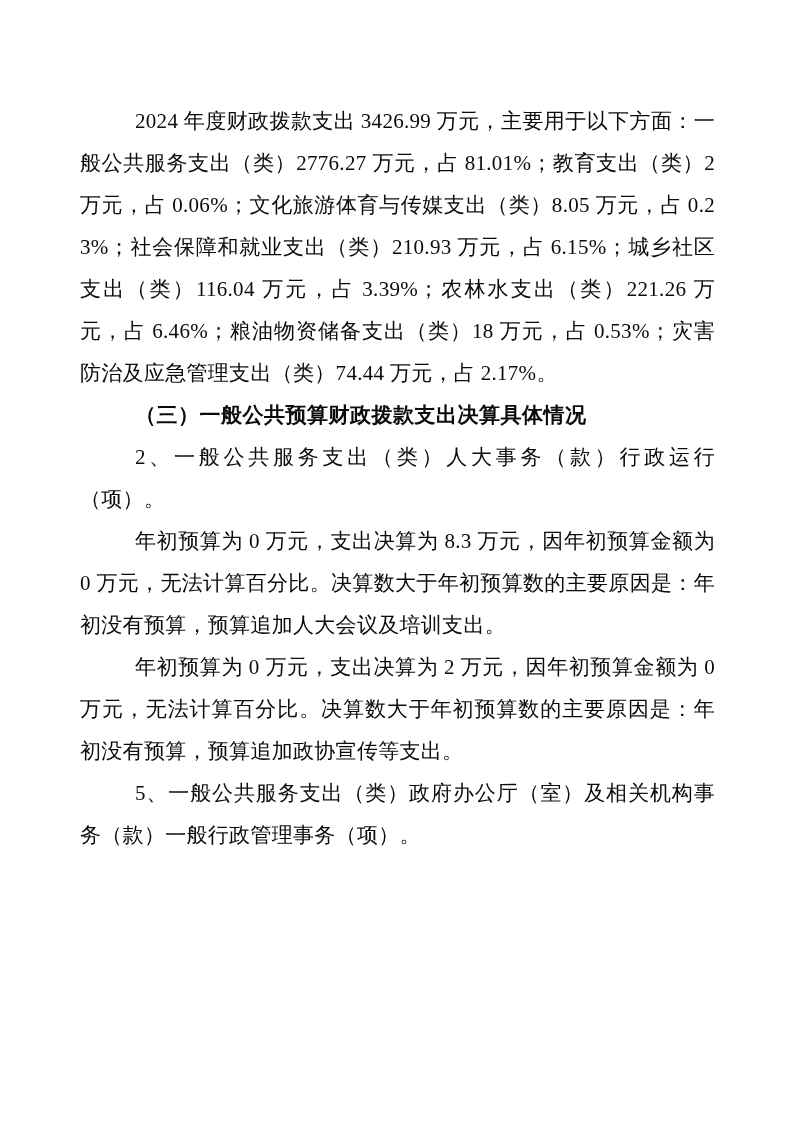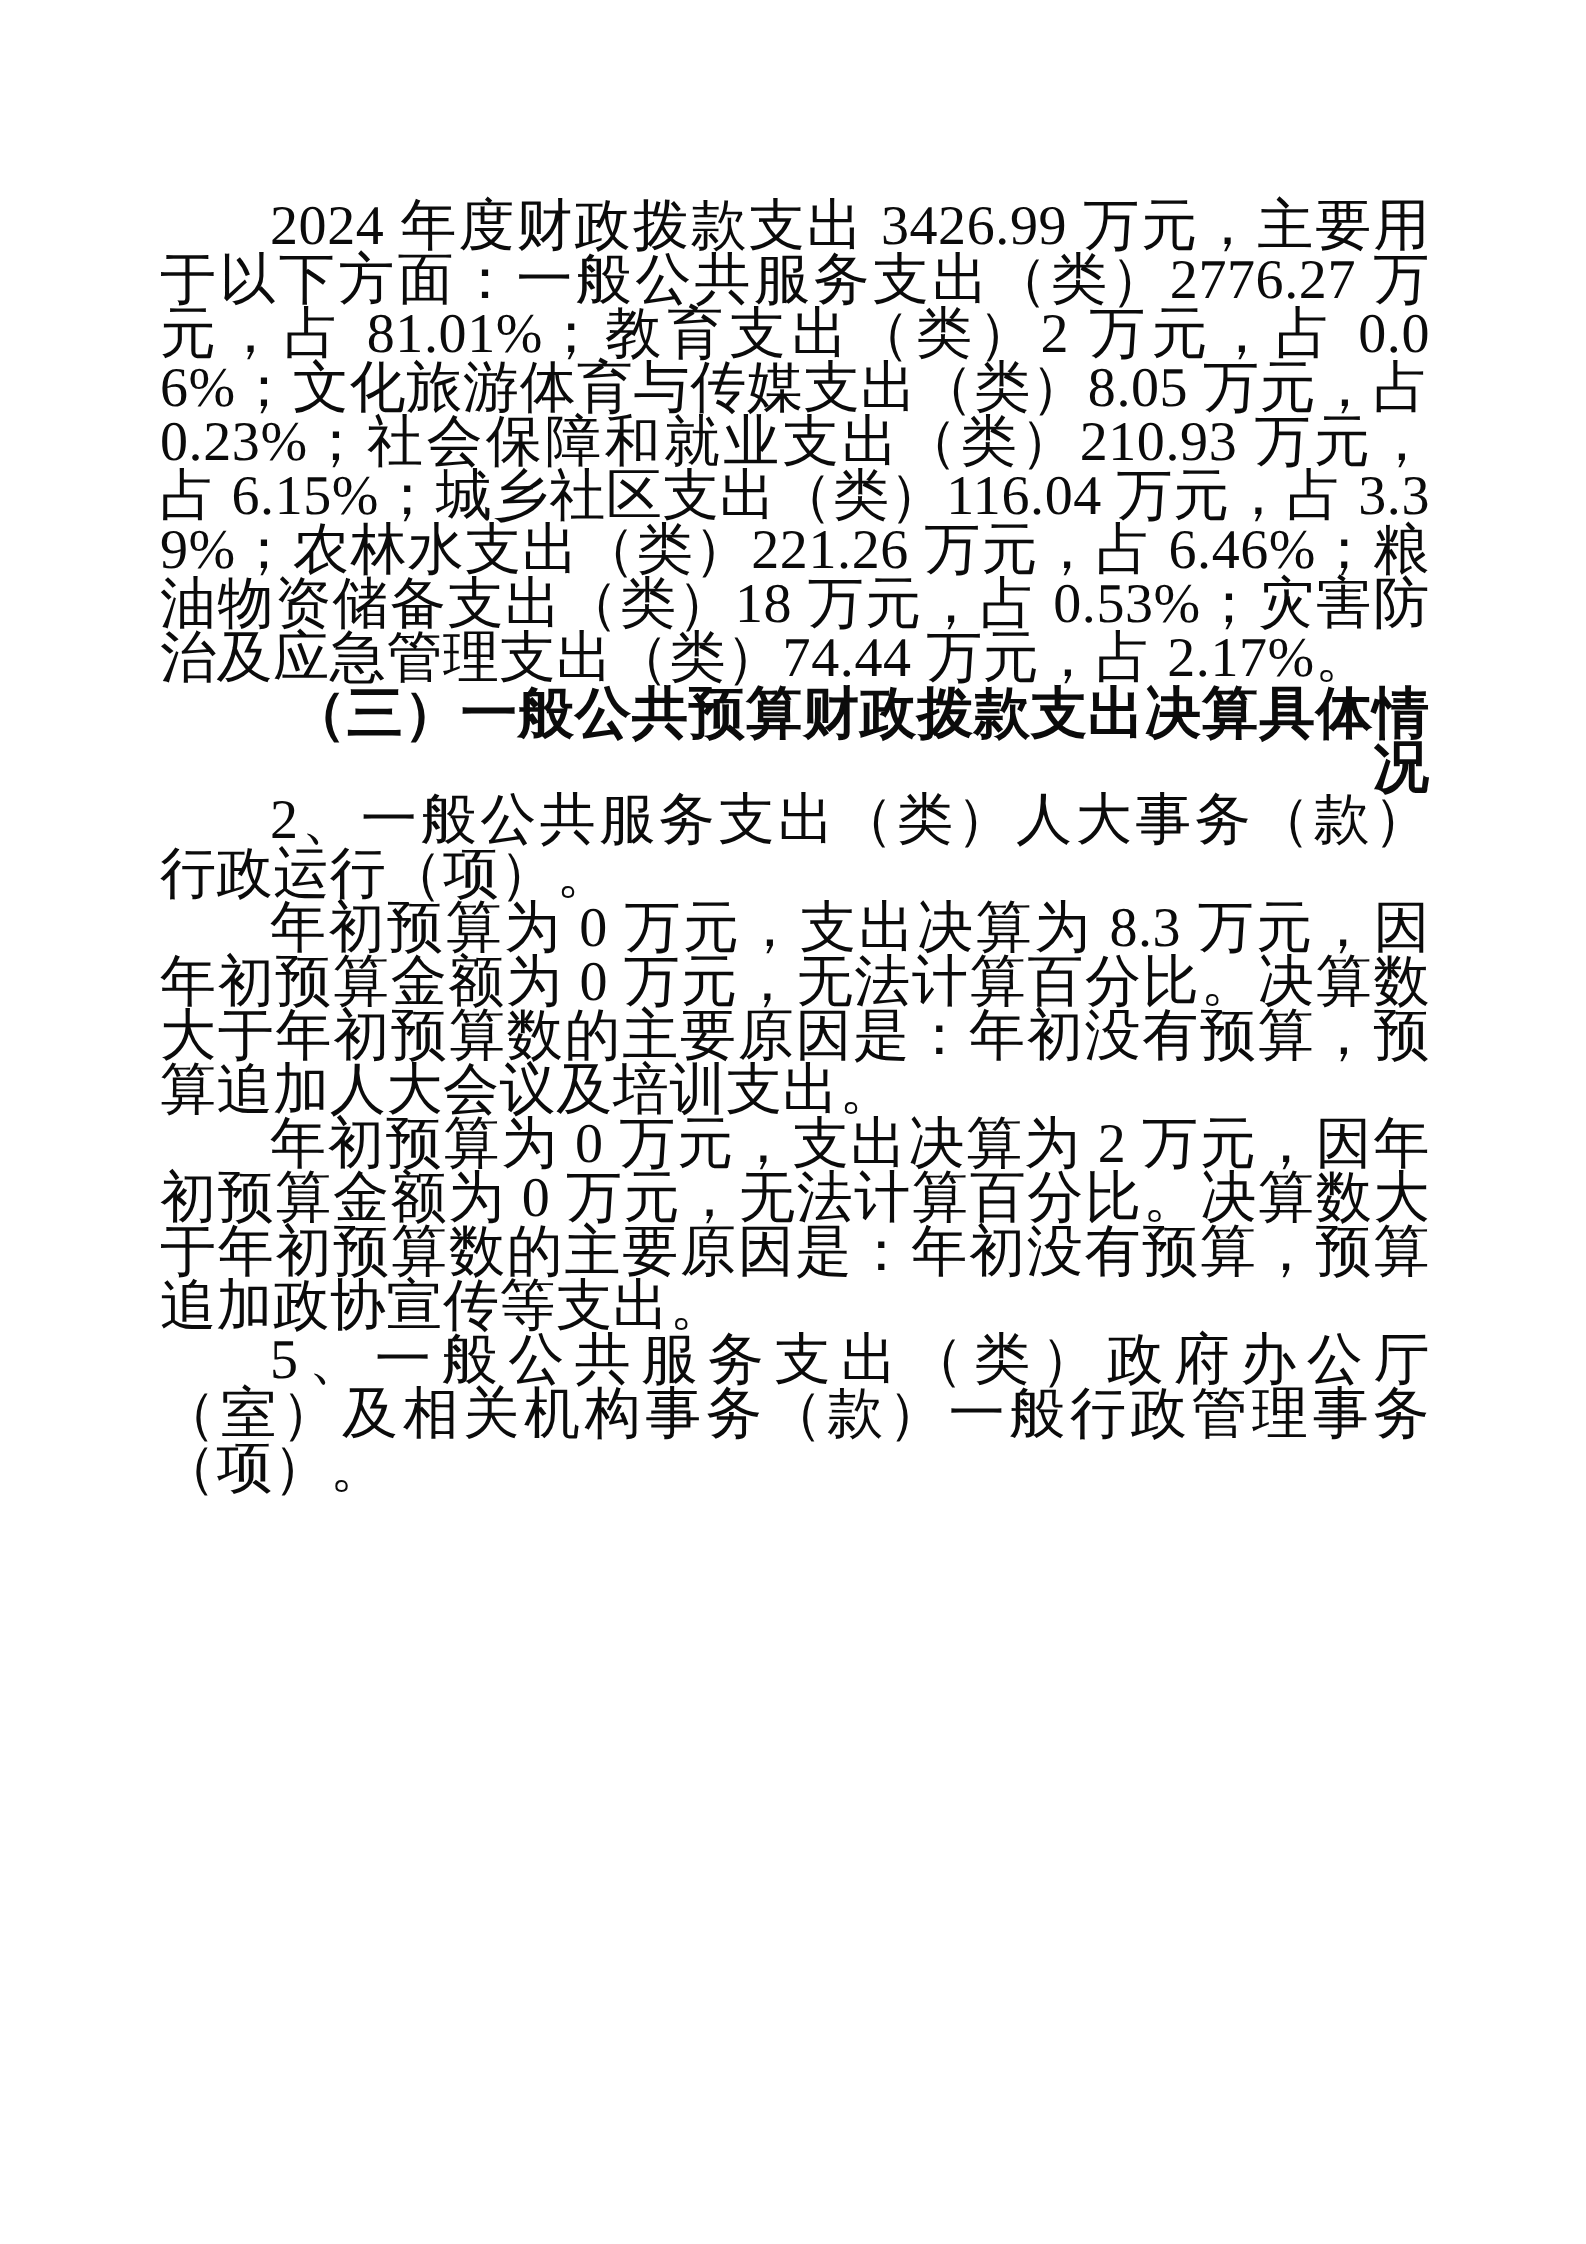--- a/index.html
+++ b/index.html
@@ -19,33 +19,33 @@
   }
   .content {
     position: absolute;
     top: 100px;
     left: 80px;
     width: 635px;
   }
   .content p {
     margin: 0;
     padding: 0;
-    font-size: 28px;
-    line-height: 27px;
+    font-size: 21px;
+    line-height: 42px;
     text-align: justify;
     text-justify: inter-ideograph;
     text-indent: 55px;
     letter-spacing: 0.3px;
     word-break: break-all;
   }
   .content p.heading {
     font-family: "Liberation Sans", "DejaVu Sans", sans-serif;
     font-weight: bold;
     letter-spacing: 0.5px;
-    text-align: right;
+    text-align: left;
   }
 </style>
 </head>
 <body>
 
 <div class="page">
   <div class="content">
     <p class="body">2024 年度财政拨款支出 3426.99 万元，主要用于以下方面：一般公共服务支出（类）2776.27 万元，占 81.01%；教育支出（类）2 万元，占 0.06%；文化旅游体育与传媒支出（类）8.05 万元，占 0.23%；社会保障和就业支出（类）210.93 万元，占 6.15%；城乡社区支出（类）116.04 万元，占 3.39%；农林水支出（类）221.26 万元，占 6.46%；粮油物资储备支出（类）18 万元，占 0.53%；灾害防治及应急管理支出（类）74.44 万元，占 2.17%。</p>
     <p class="heading">（三）一般公共预算财政拨款支出决算具体情况</p>
     <p class="body">2、一般公共服务支出（类）人大事务（款）行政运行（项）。</p>

